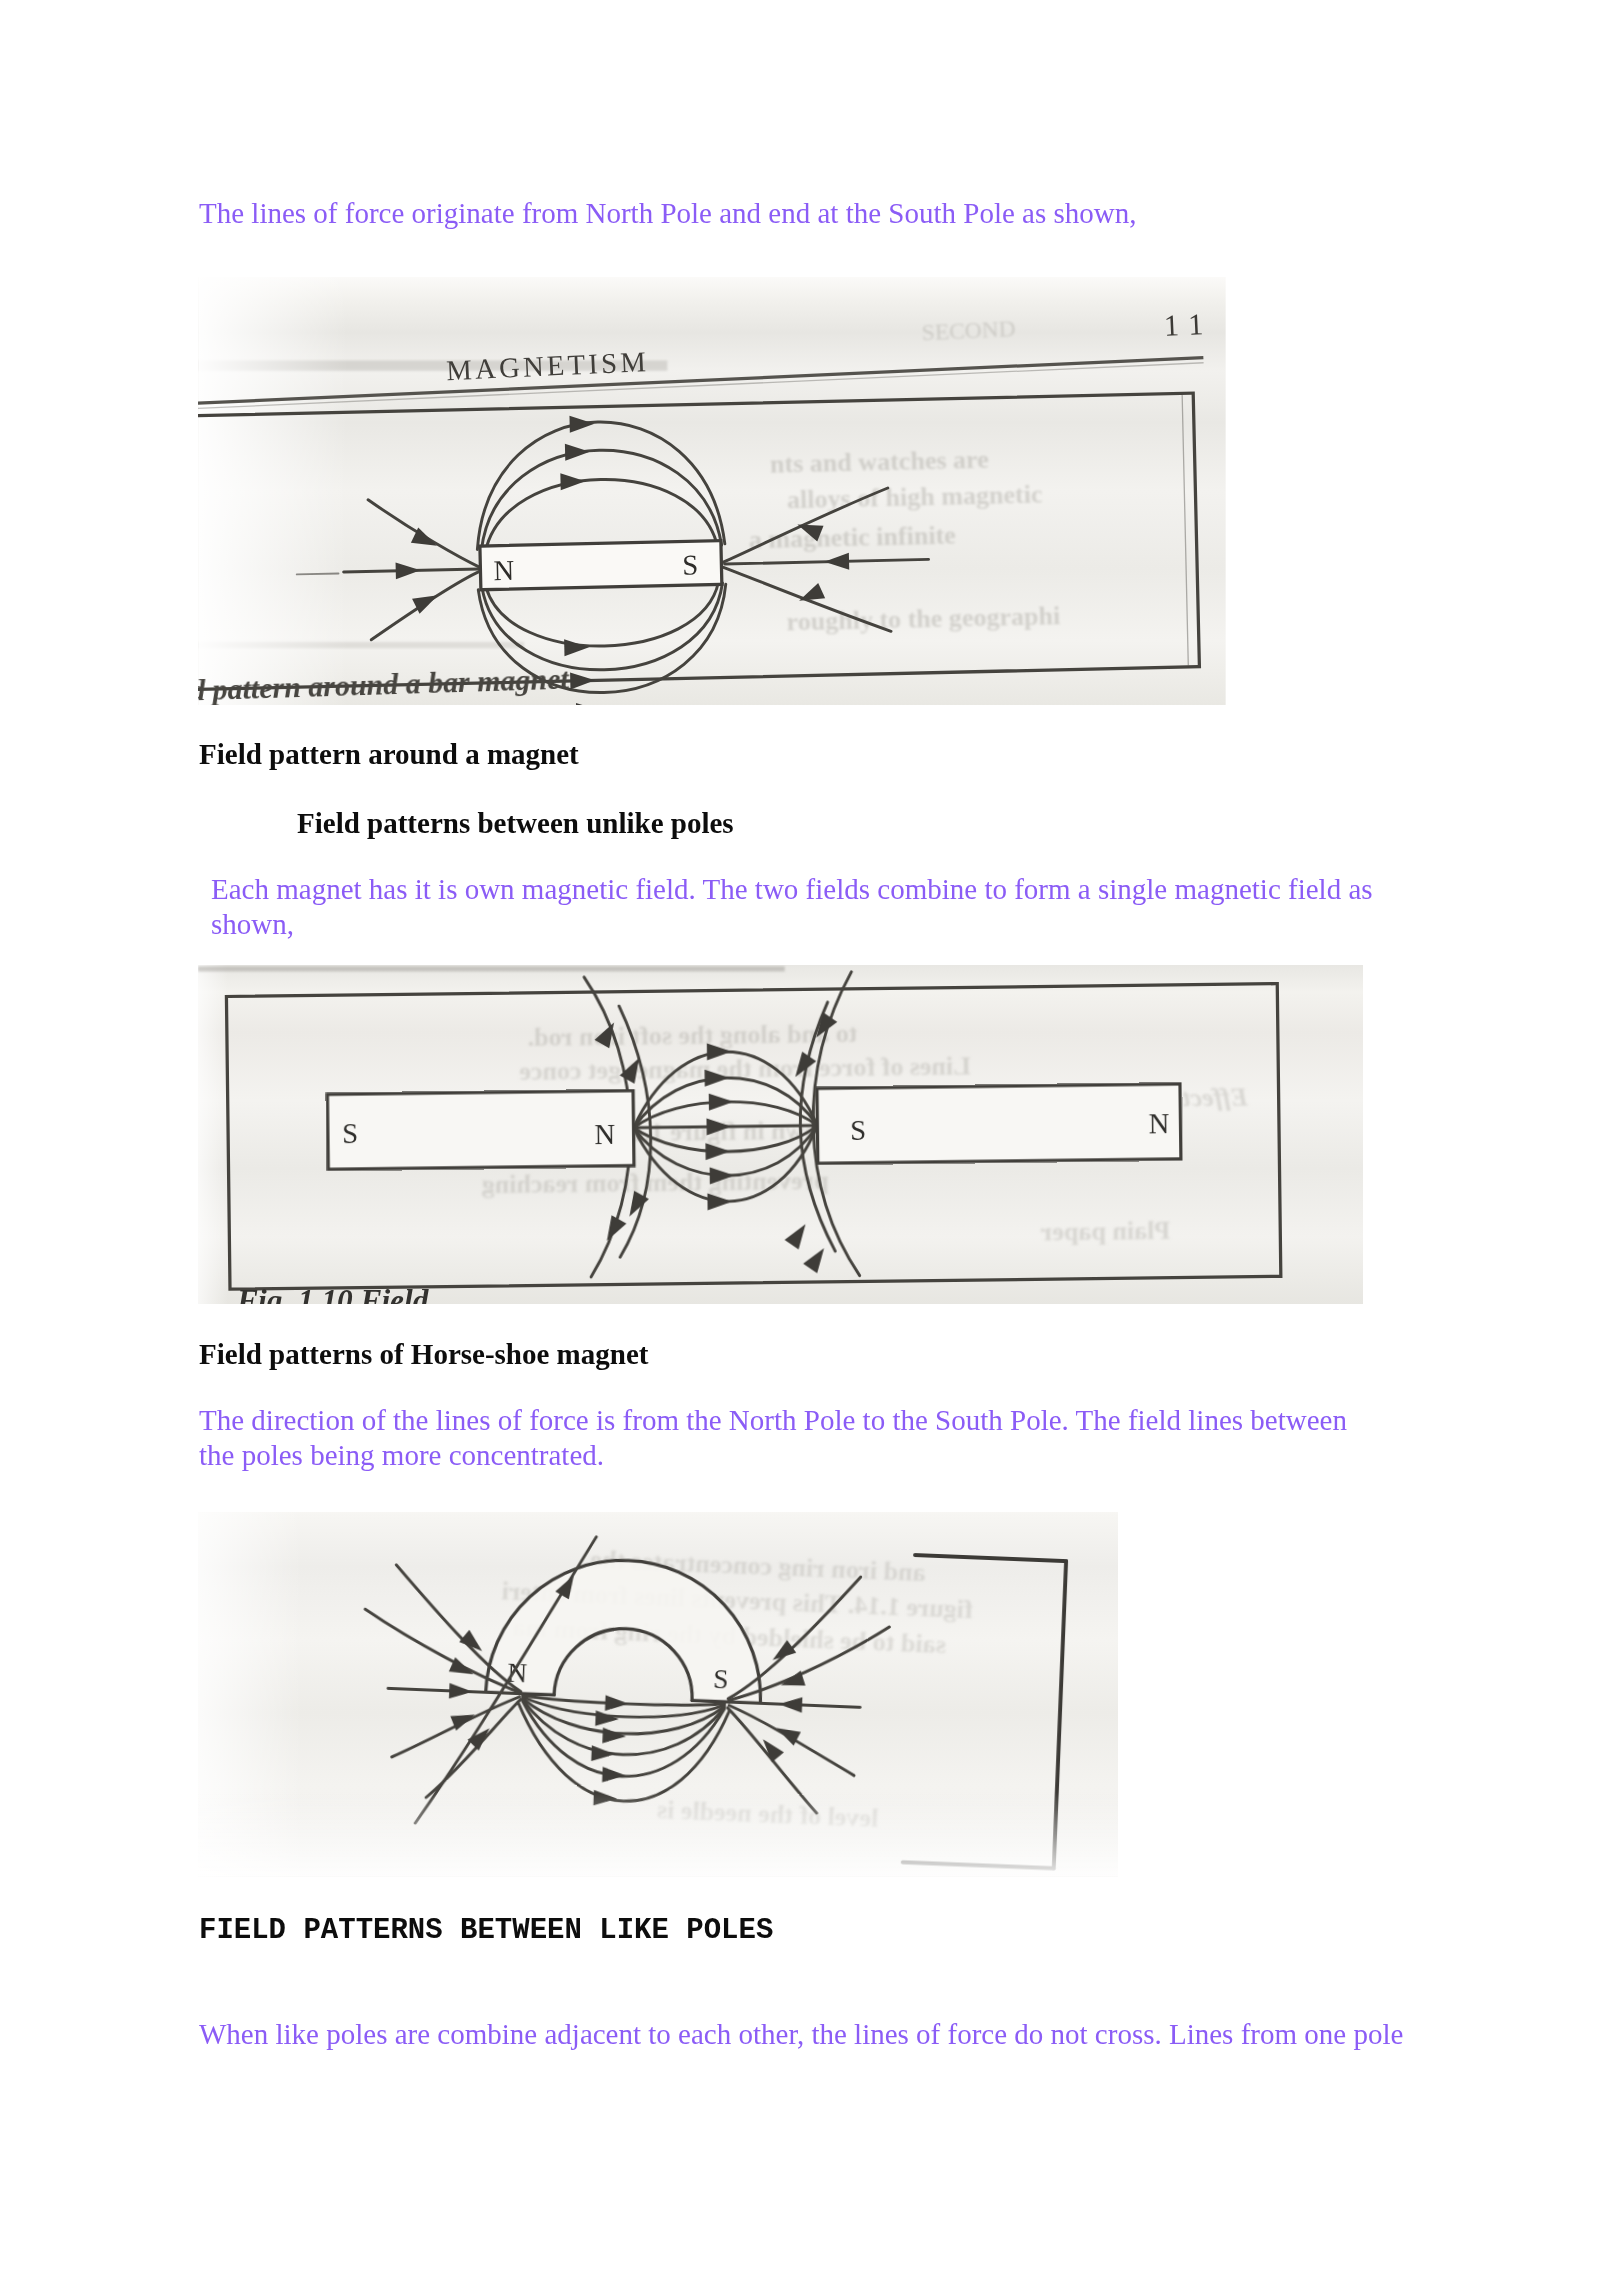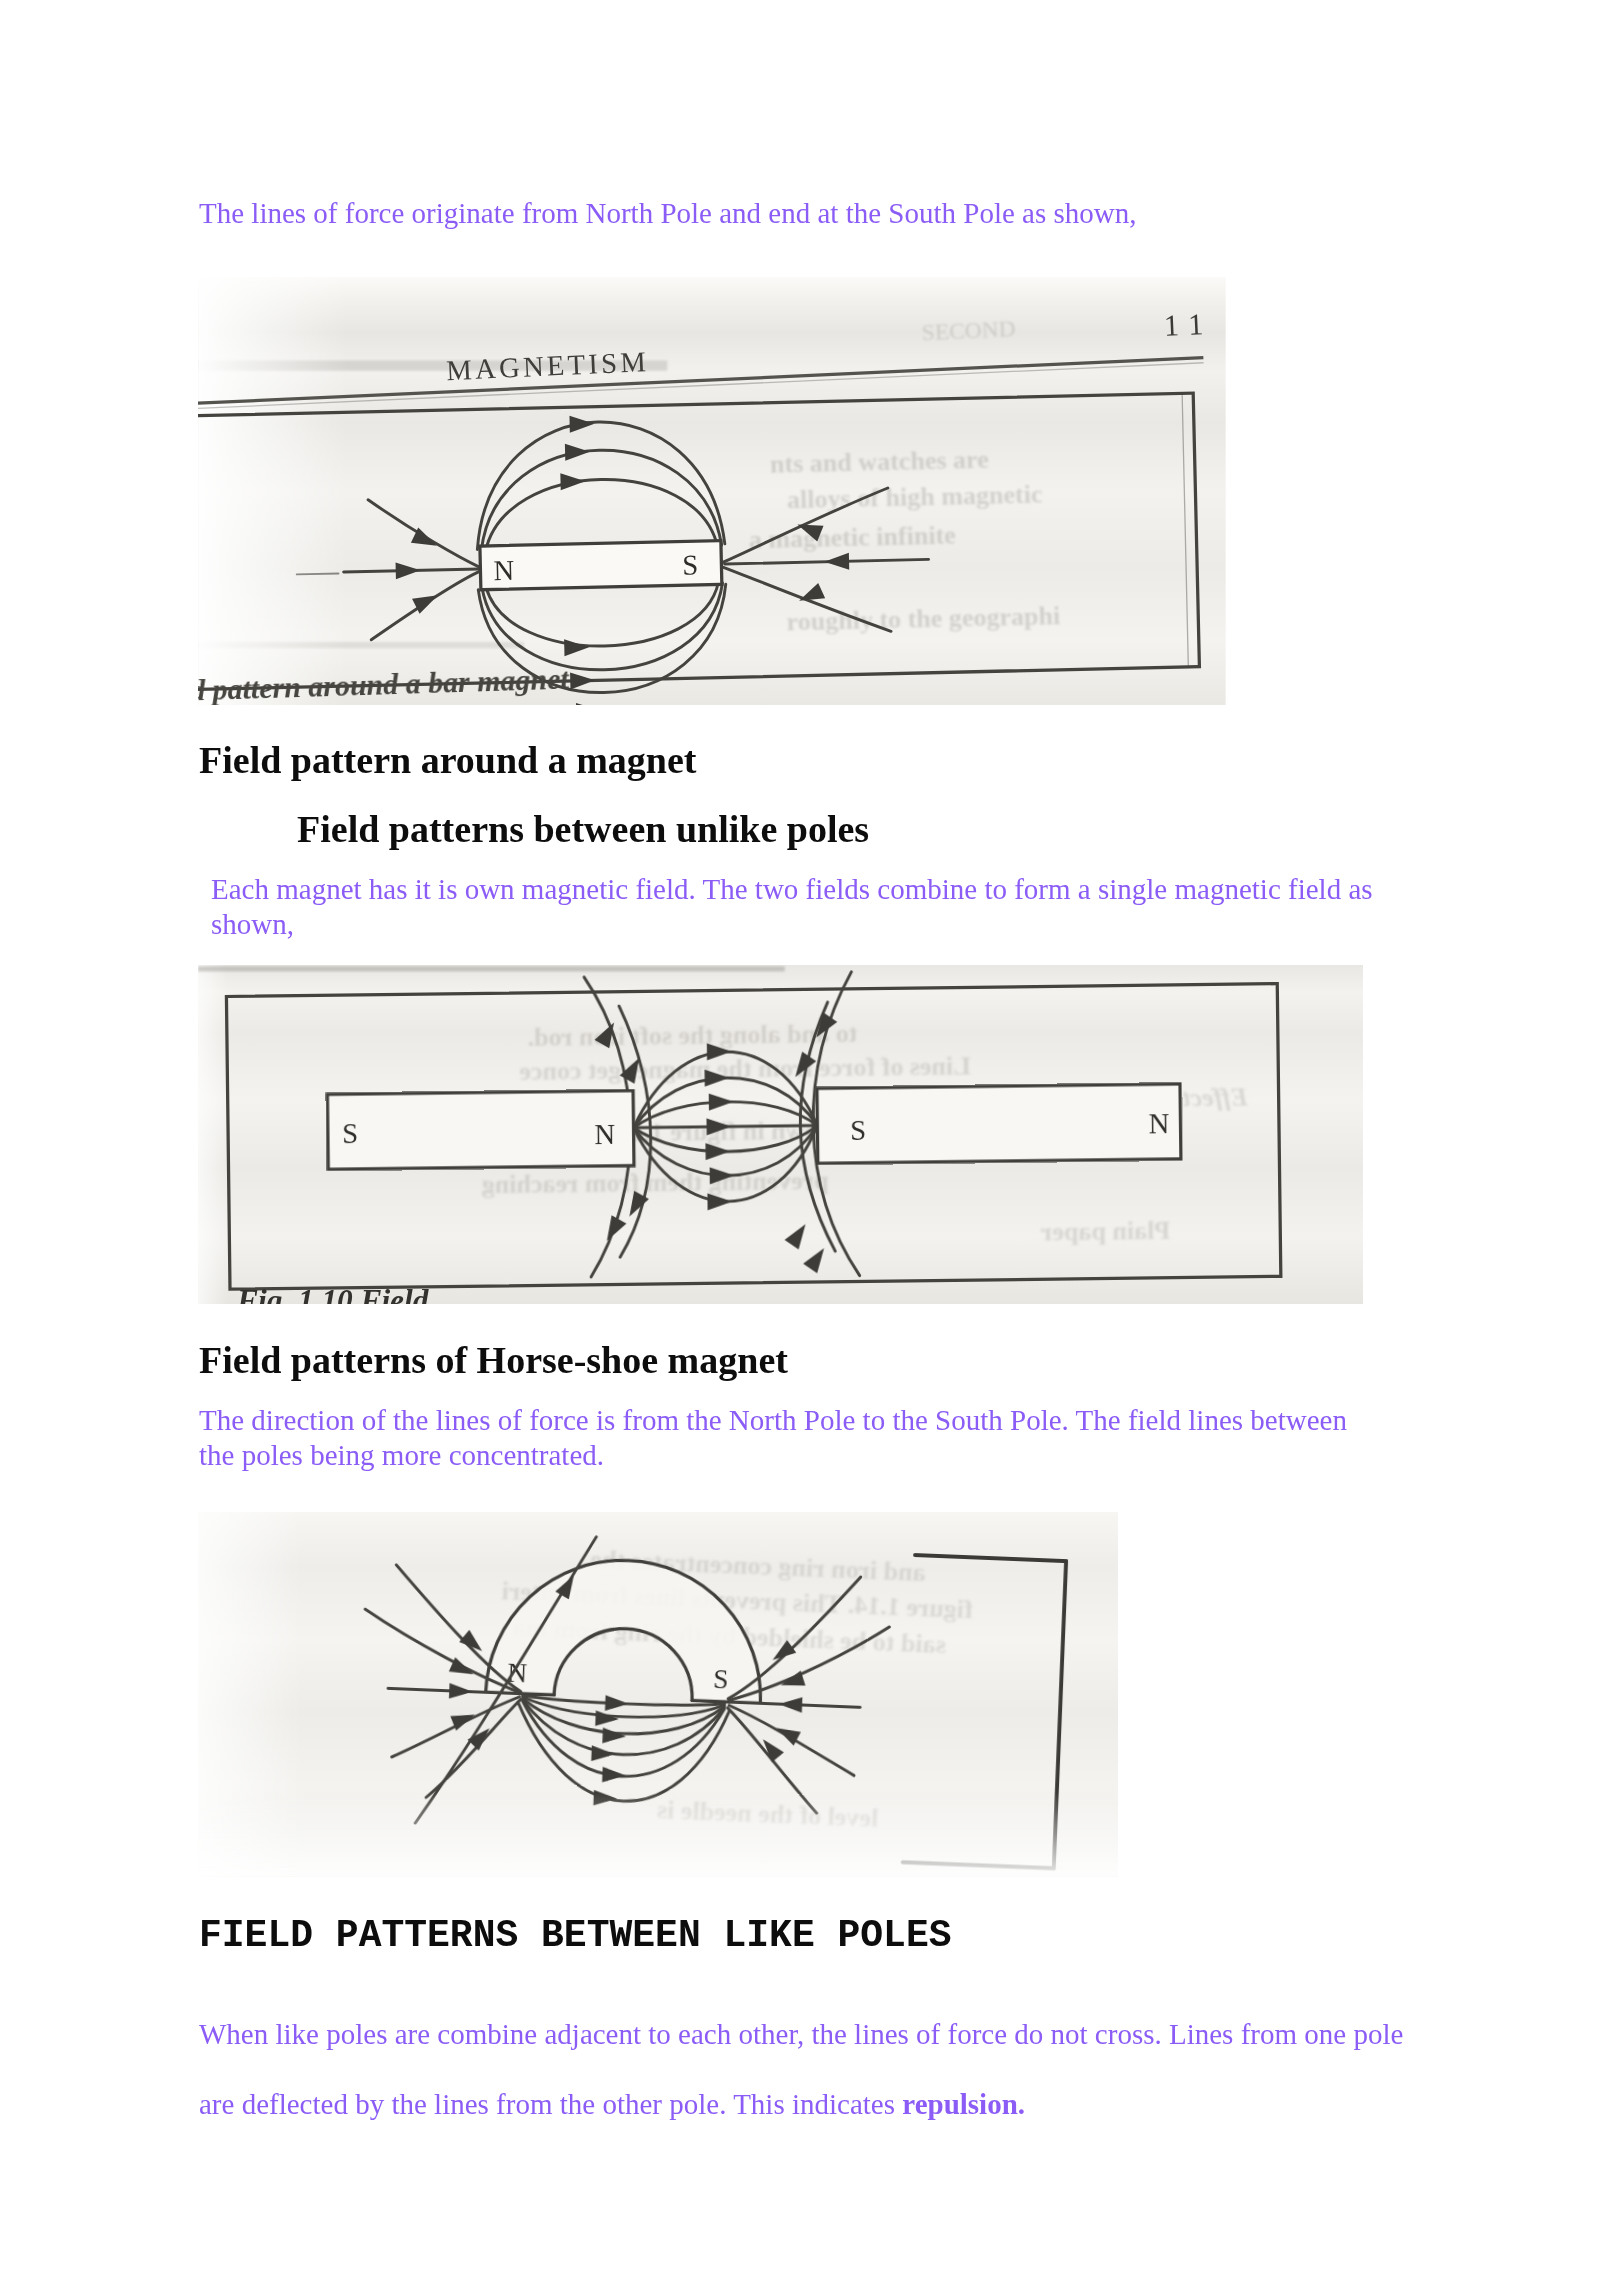--- a/index.html
+++ b/index.html
@@ -1,21 +1,21 @@
 <!DOCTYPE html>
 <html style="font-size:10.4px"><head>
 <meta charset="utf-8">
 <style>
   html,body{margin:0;padding:0;}
   body{
     width:1616px;height:2284px;position:relative;background:#ffffff;
     font-family:"Liberation Serif","DejaVu Serif",serif;color:#161616;overflow:hidden;
   }
   .para{position:absolute;left:199px;font-size:29px;line-height:35px;white-space:pre-line;color:#8b5cf6;}
-  .heading{position:absolute;left:199px;font-size:38px;font-weight:700;white-space:nowrap;color:#0d0d0d;}
+  .heading{position:absolute;left:199px;font-size:29px;font-weight:700;white-space:nowrap;color:#0d0d0d;}
   .scan{position:absolute;left:198px;overflow:hidden;}
   .scan svg{display:block;}
   .b{font-weight:700;}
   svg text{font-family:"Liberation Serif","DejaVu Serif",serif;}
   .glabel{fill:#2e2d2a;}
 </style>
 </head>
 <body>
 
 <div class="para" style="top:196px;">The lines of force originate from North Pole and end at the South Pole as shown,</div>
@@ -291,15 +291,14 @@
       <path d="M 1090 520 L 1322 520"></path>
     </g>
   </g>
   <rect x="0" y="430" width="1412" height="130" fill="url(#bfade3)"></rect>
 </svg>
 </div>
 
 <div class="heading" style="top:1914px;font-family:Liberation Mono, monospace;">FIELD PATTERNS BETWEEN LIKE POLES</div>
 <div class="para" style="top:1982px;">
   <div>When like poles are combine adjacent to each other, the lines of force do not cross. Lines from one pole</div>
-  <div><span>are deflected by the lines from the other pole. This indicates </span><span class="b">repulsion.</span></div>
 </div>
 
 
 </body></html>

